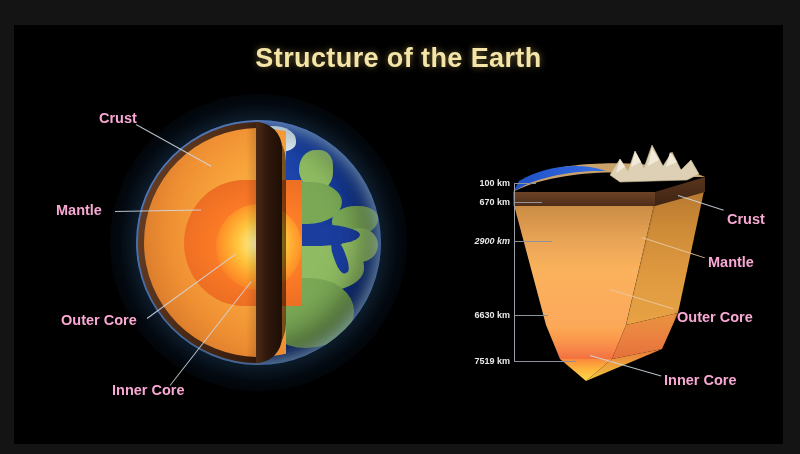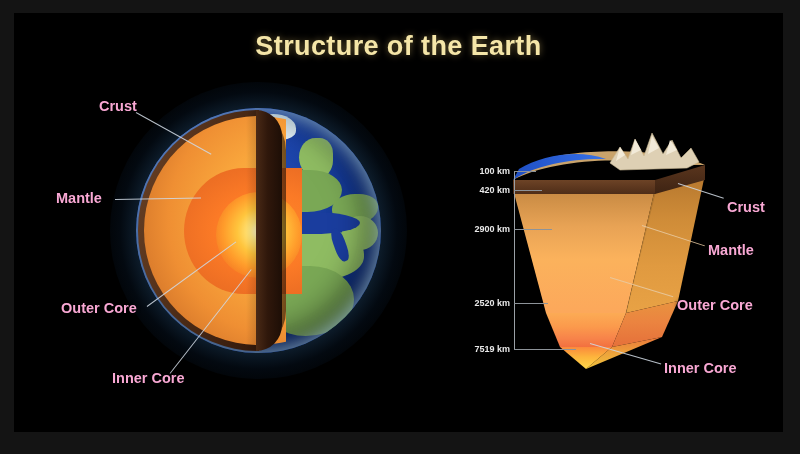--- a/index.html
+++ b/index.html
@@ -1,21 +1,21 @@
 <!DOCTYPE html>
 <html><head>
 <meta charset="utf-8">
 <style>
   html,body{margin:0;padding:0;background:#141414;}
   body{width:800px;height:454px;overflow:hidden;
        font-family:"Liberation Sans","DejaVu Sans",sans-serif;}
 
   #frame{position:relative;width:800px;height:454px;background:#141414;}
 
-  #stage{position:absolute;left:14px;top:13px;width:769px;height:419px;
+  #stage{position:absolute;left:14px;top:25px;width:769px;height:419px;
          background:#000;overflow:hidden;}
 
   
   .title{position:absolute;left:0;top:18px;width:769px;text-align:center;
          font-size:27px;font-weight:bold;letter-spacing:.4px;
          color:#f5e6a8;text-shadow:0 0 7px rgba(245,210,120,.45);}
 
   
   .lbl{position:absolute;color:#f9a8d4;font-size:14.5px;font-weight:bold;
        white-space:nowrap;text-shadow:0 0 4px rgba(0,0,0,.95);}
@@ -203,23 +203,23 @@
     </svg>
 
     <div class="wedge-axis" style="left:500px;top:158px;width:1px;height:178px;"></div>
     <div class="tick" style="left:500px;top:158px;width:22px;"></div>
     <div class="tick" style="left:500px;top:177px;width:28px;"></div>
     <div class="tick" style="left:500px;top:216px;width:38px;"></div>
     <div class="tick" style="left:500px;top:290px;width:34px;"></div>
     <div class="tick" style="left:500px;top:336px;width:62px;"></div>
 
     <div class="depth" style="left:452px;top:153px;width:44px;">100 km</div>
-    <div class="depth" style="left:452px;top:172px;width:44px;">420 km</div>
-    <div class="depth" style="left:446px;top:211px;width:50px;">2900 km</div>
-    <div class="depth" style="left:446px;top:285px;width:50px;">2520 km</div>
+    <div class="depth" style="left:452px;top:172px;width:44px;">670 km</div>
+    <div class="depth" style="left:446px;top:211px;width:50px;font-style:italic;">2900 km</div>
+    <div class="depth" style="left:446px;top:285px;width:50px;">6630 km</div>
     <div class="depth" style="left:446px;top:331px;width:50px;">7519 km</div>
 
     <div class="leader" style="left:664px;top:170px;width:48px;transform:rotate(18deg);"></div>
     <div class="leader warm" style="left:628px;top:212px;width:66px;transform:rotate(18deg);"></div>
     <div class="leader warm" style="left:596px;top:264px;width:66px;transform:rotate(17deg);"></div>
     <div class="leader" style="left:576px;top:330px;width:74px;transform:rotate(16deg);"></div>
 
     <div class="lbl" style="left:713px;top:186px;">Crust</div>
     <div class="lbl" style="left:694px;top:229px;">Mantle</div>
     <div class="lbl" style="left:663px;top:284px;">Outer Core</div>

